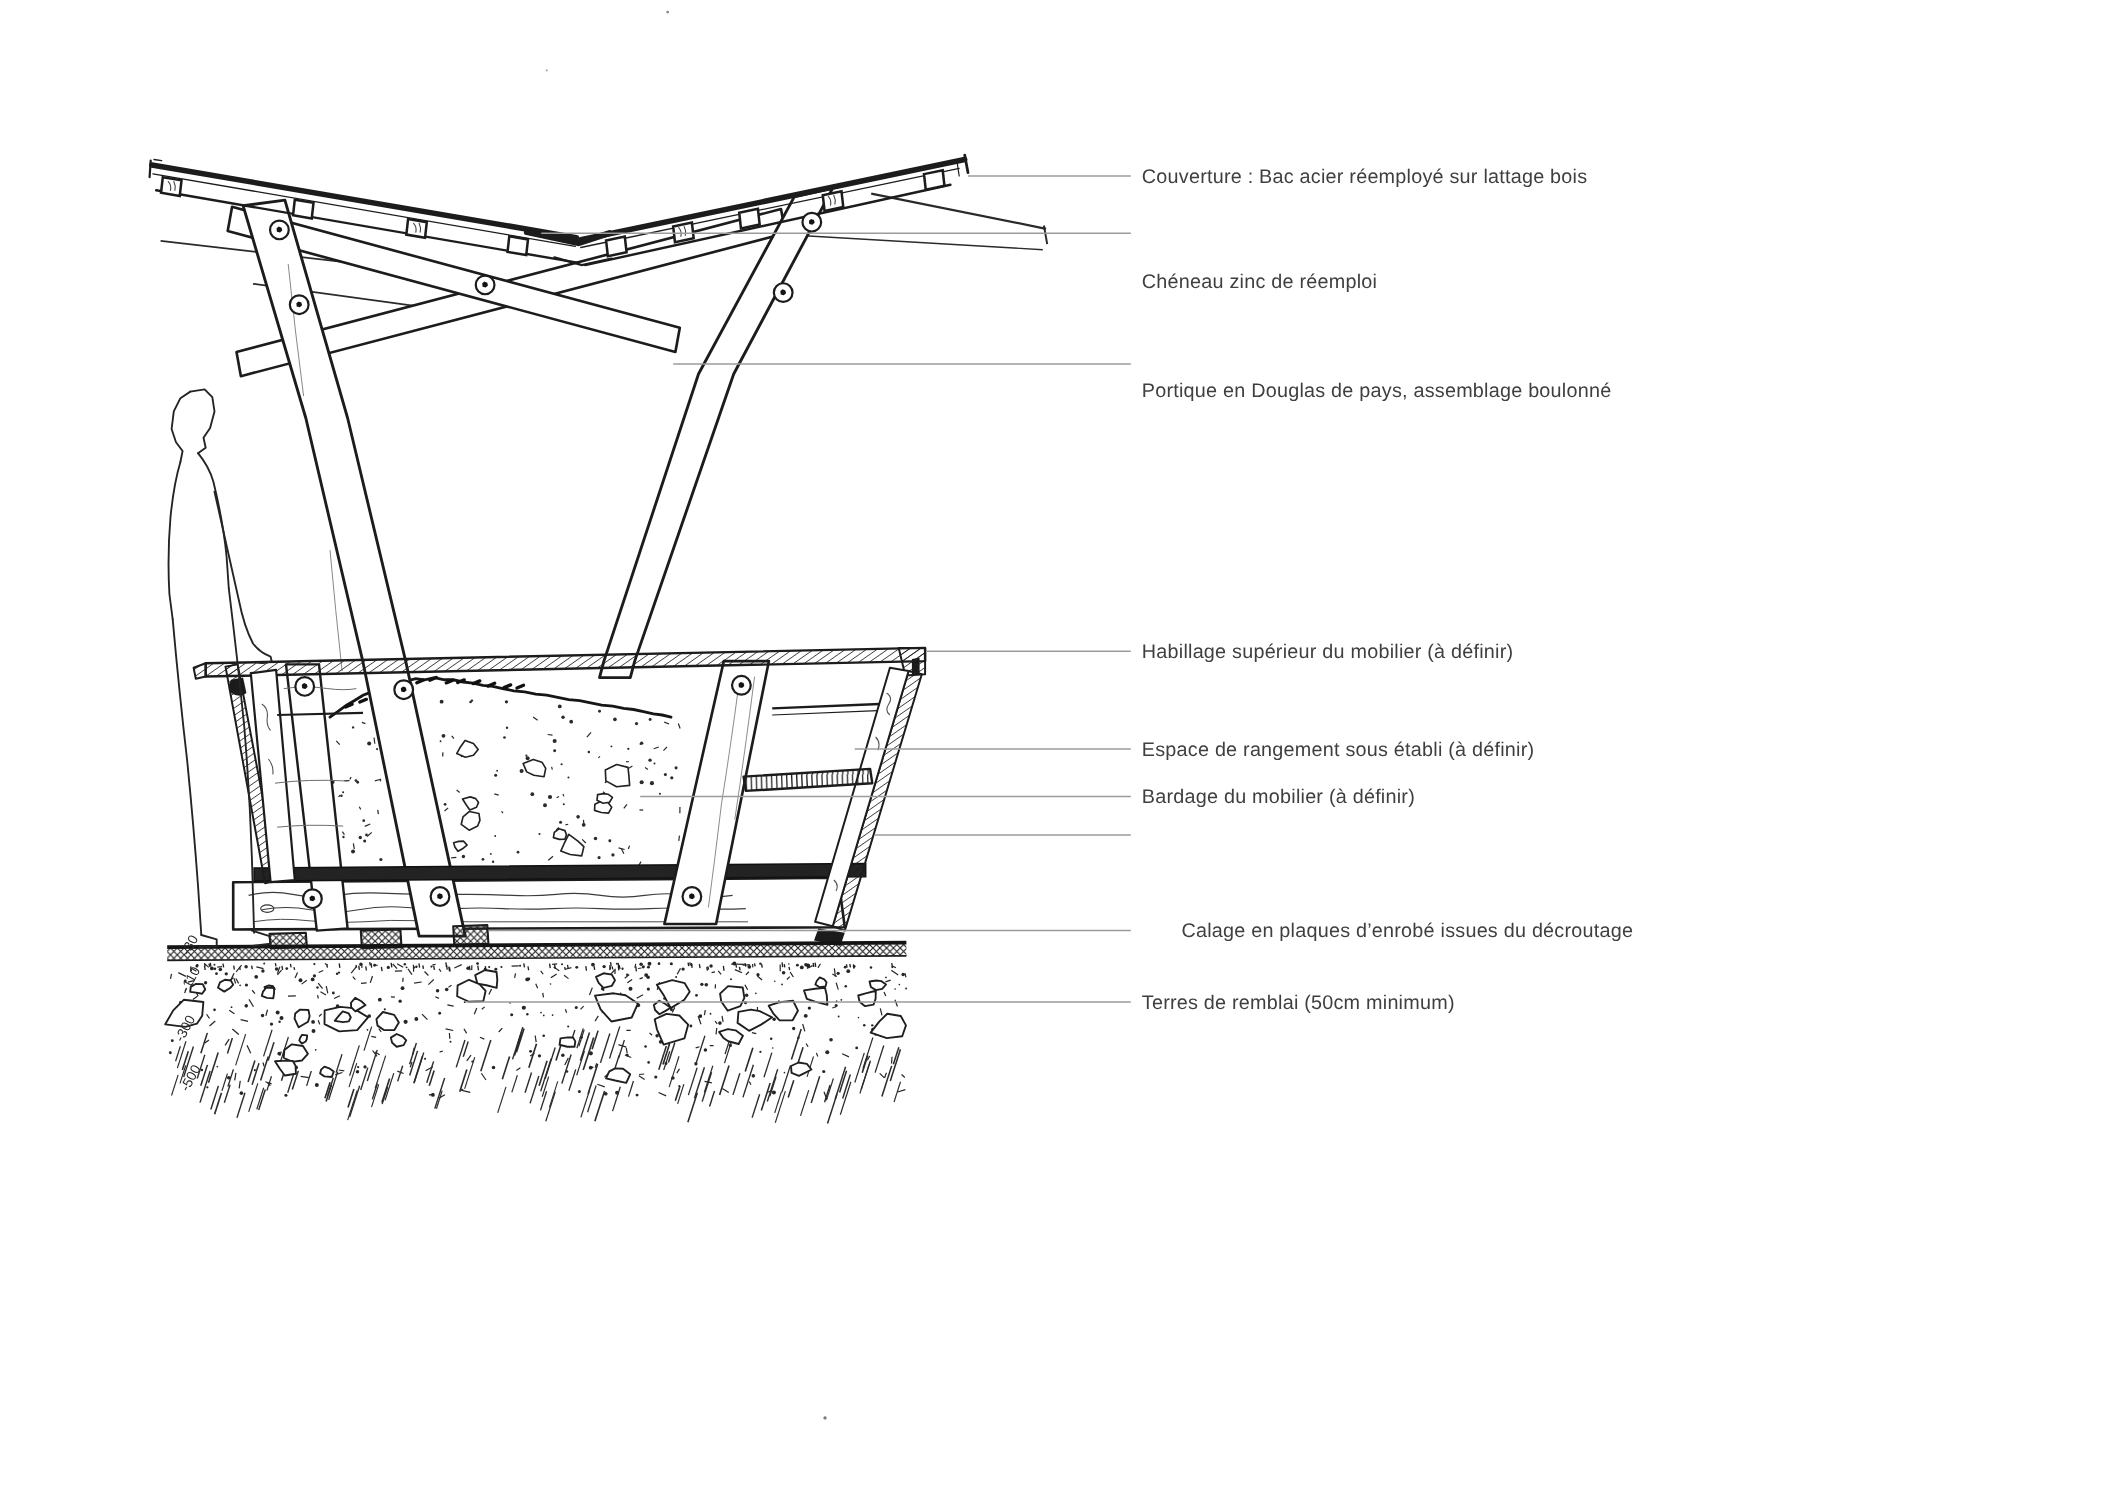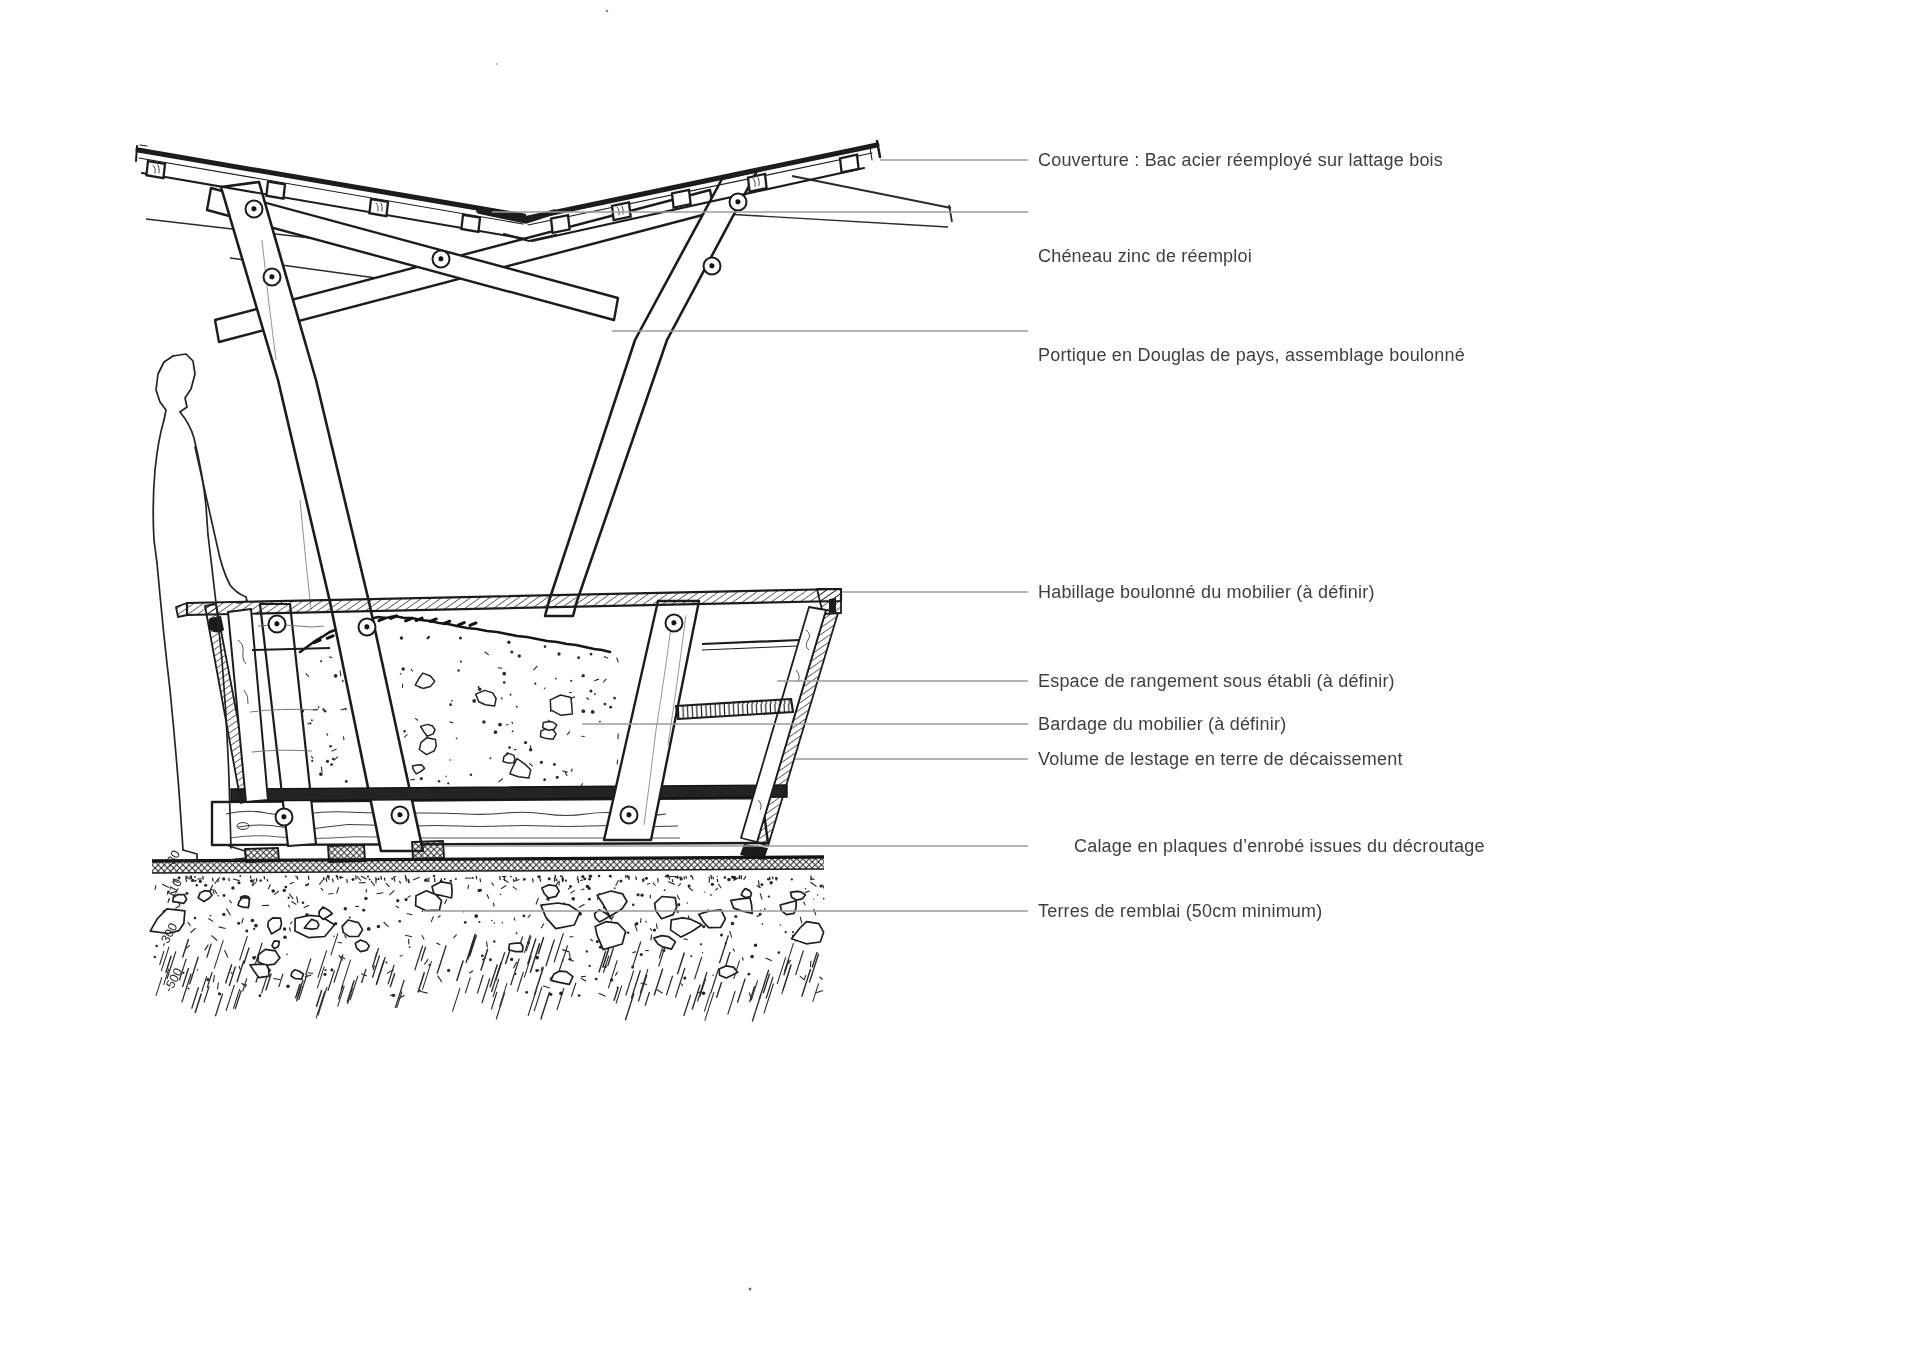--- a/index.html
+++ b/index.html
@@ -1065,19 +1065,18 @@
   <g fill="#8a8a8a">
     <circle cx="607" cy="11" r="1.3"></circle>
     <circle cx="750" cy="1289" r="1.5" fill="#777"></circle>
     <circle cx="497" cy="64" r="1" fill="#aaa"></circle>
   </g>
 </svg>
 
 <div class="ann-label" style="left: 1038px; top: 147px; color: rgb(63, 63, 63);">Couverture : Bac acier réemployé sur lattage bois</div>
 <div class="ann-label" style="left: 1038px; top: 199px; color: rgb(63, 63, 63); margin-top: 44px;">Chéneau zinc de réemploi</div>
 <div class="ann-label" style="left: 1038px; top: 318px; color: rgb(63, 63, 63); margin-top: 24px;">Portique en Douglas de pays, assemblage boulonné</div>
-<div class="ann-label" style="left: 1038px; top: 579px; color: rgb(63, 63, 63);">Habillage boulonné du mobilier (à définir)</div>
+<div class="ann-label" style="left: 1038px; top: 579px; color: rgb(63, 63, 63);">Habillage supérieur du mobilier (à définir)</div>
 <div class="ann-label" style="left: 1038px; top: 668px; color: rgb(63, 63, 63);">Espace de rangement sous établi (à définir)</div>
 <div class="ann-label" style="left: 1038px; top: 711px; color: rgb(63, 63, 63);">Bardage du mobilier (à définir)</div>
-<div class="ann-label" style="left: 1038px; top: 746px; color: rgb(63, 63, 63);">Volume de lestage en terre de décaissement</div>
 <div class="ann-label" style="left: 1074px; top: 833px; color: rgb(63, 63, 63);">Calage en plaques d’enrobé issues du décroutage</div>
 <div class="ann-label" style="left: 1038px; top: 898px; color: rgb(63, 63, 63);">Terres de remblai (50cm minimum)</div>
 </div>
 
 </body></html>

